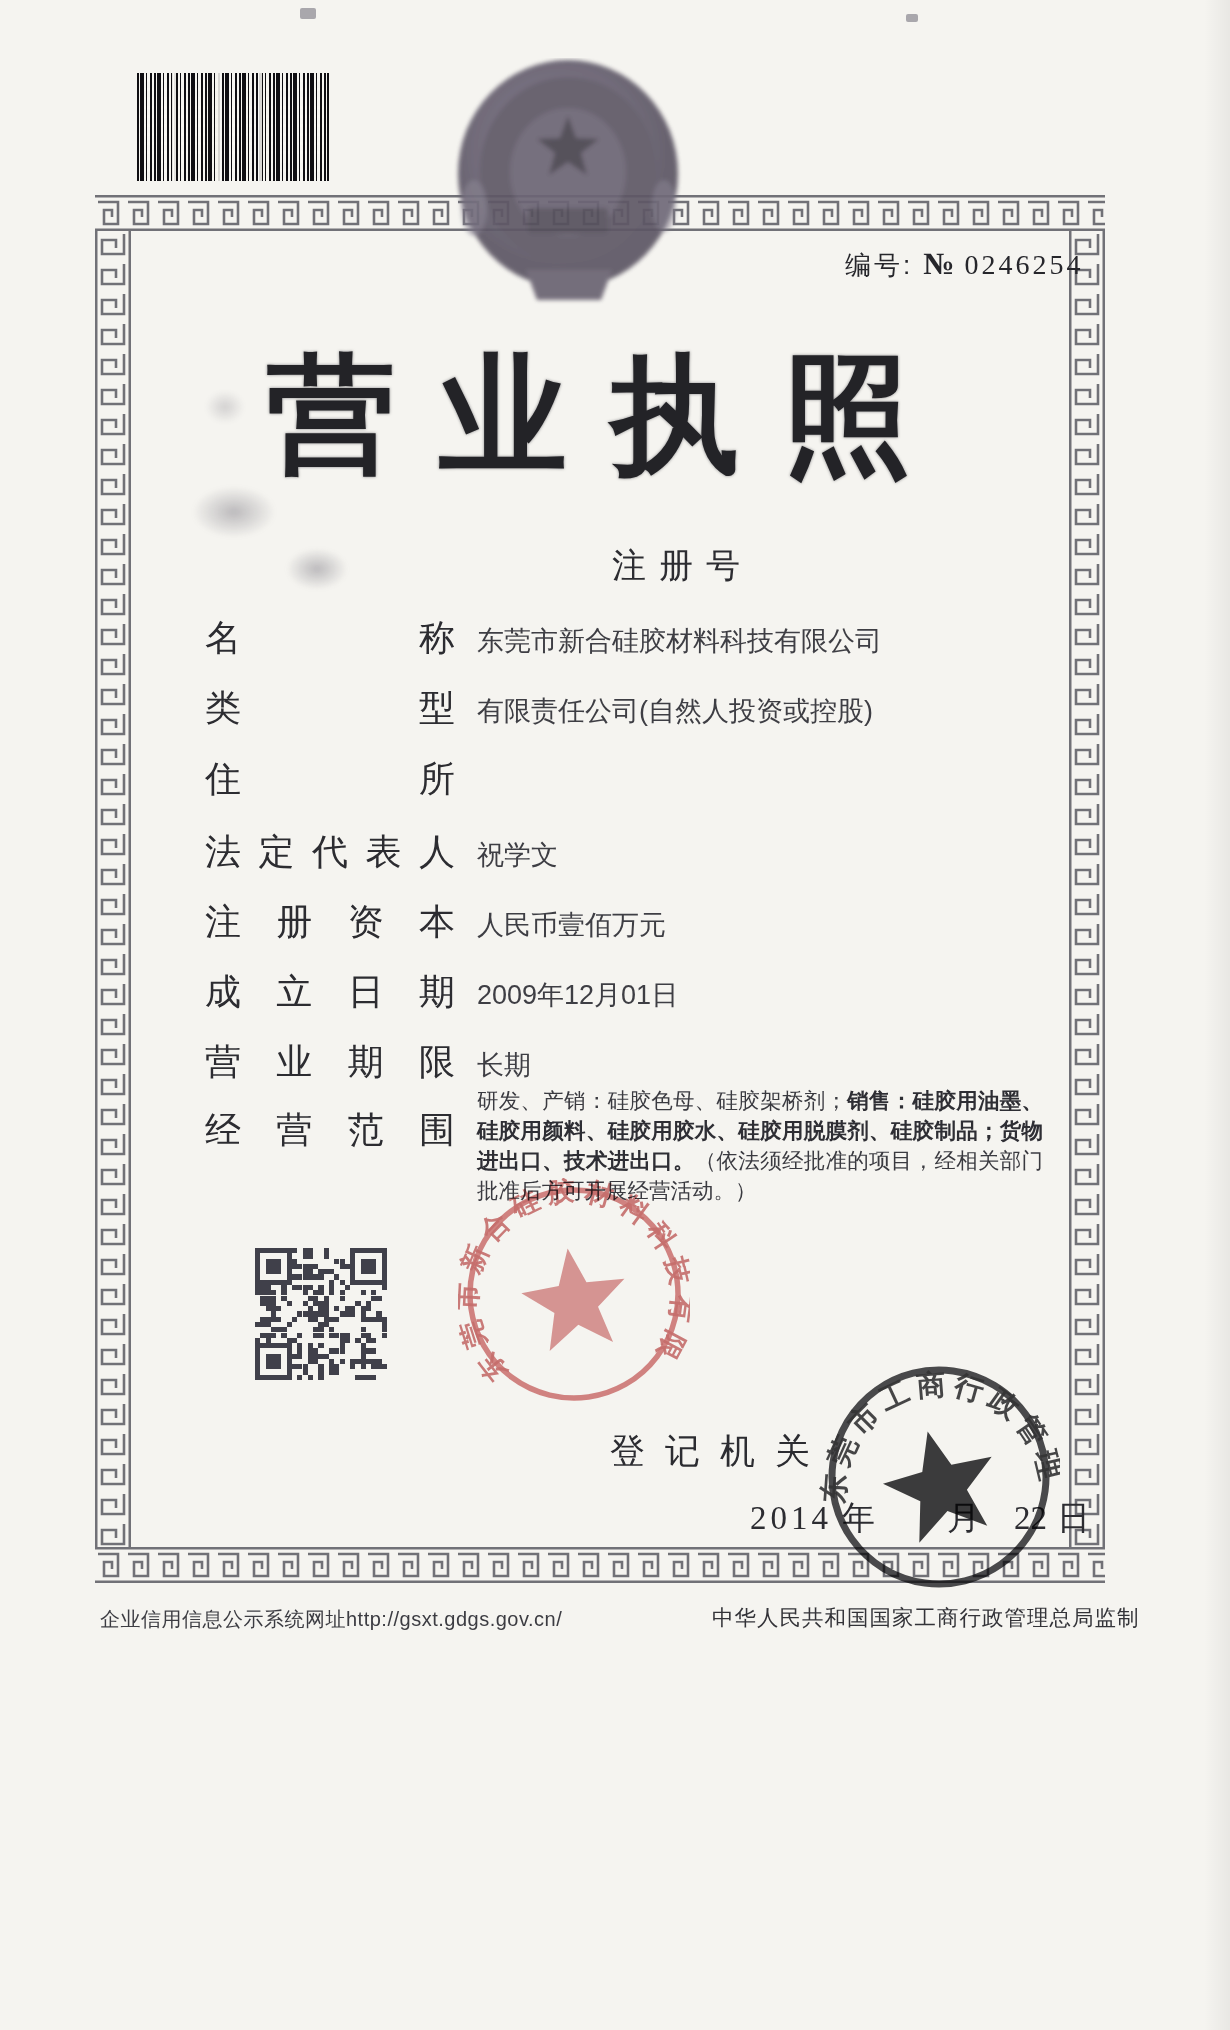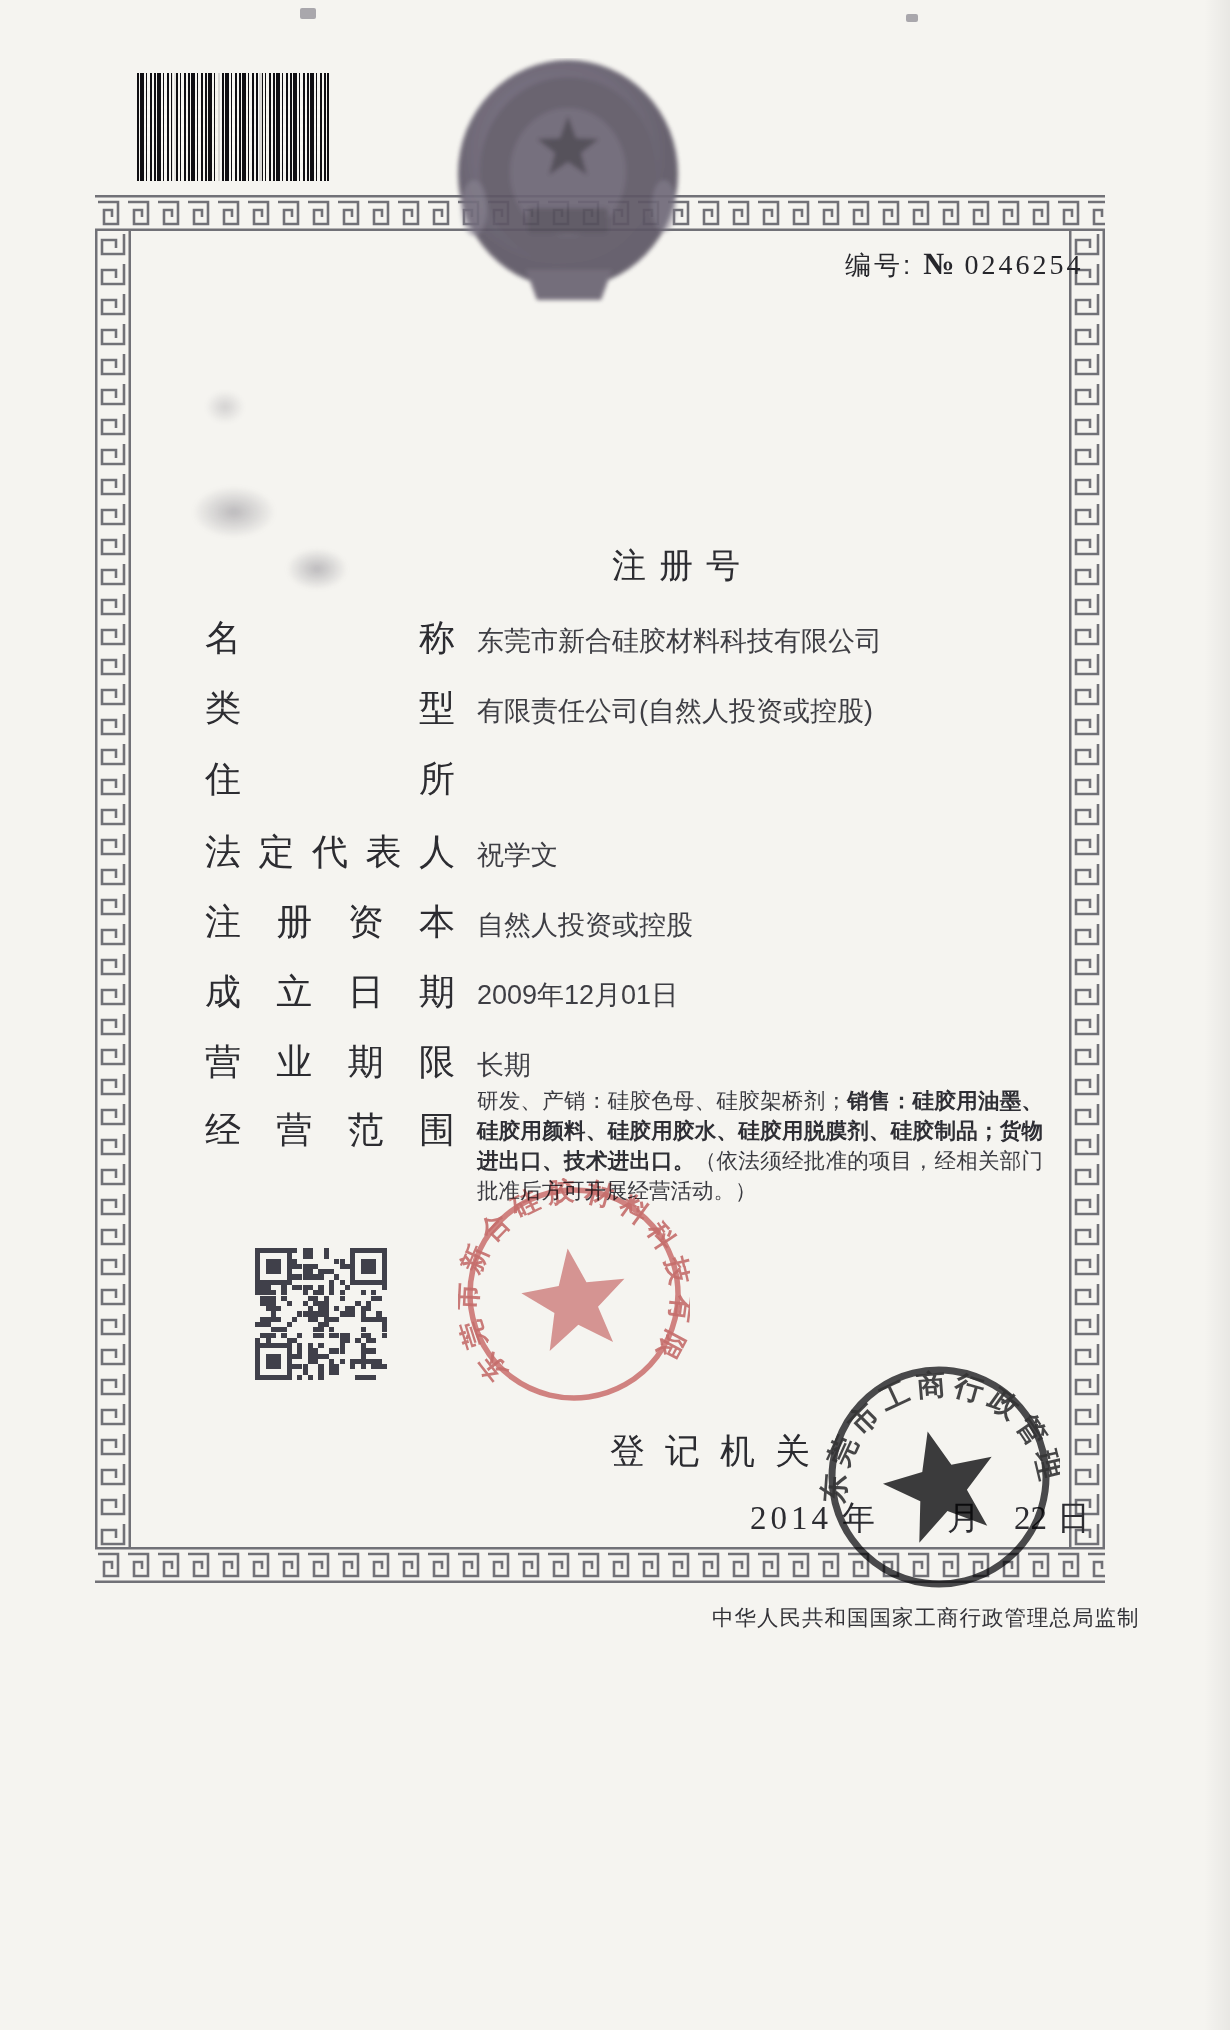--- a/index.html
+++ b/index.html
@@ -144,20 +144,21 @@
       <rect width="2.5" height="1316" fill="#5b5b62"></rect>
         <rect x="33.5" width="2.5" height="1316" fill="#5b5b62"></rect>
       <rect x="4" width="28" height="1316" fill="url(#mv)"></rect>
     </svg>
   </div>
 
   <div class="serial">
     <span class="pre">编号:</span><span class="no">№</span><span class="num">0246254</span>
   </div>
 
+  <div class="title">营业执照</div>
 
   <div class="regline">
     <span class="lbl spread">
         <span>注</span>
         <span>册</span>
         <span>号</span>
       </span>
   </div>
 
   <div class="row row1">
@@ -190,21 +191,21 @@
       </span>
     <span class="val">祝学文</span>
   </div>
   <div class="row row5">
     <span class="lbl spread">
         <span>注</span>
         <span>册</span>
         <span>资</span>
         <span>本</span>
       </span>
-    <span class="val">自然人投资或控股</span>
+    <span class="val">人民币壹佰万元</span>
   </div>
   <div class="row row6">
     <span class="lbl spread">
         <span>成</span>
         <span>立</span>
         <span>日</span>
         <span>期</span>
       </span>
     <span class="val">2009年12月01日</span>
   </div>
@@ -562,15 +563,16 @@
     <g transform="rotate(-14 121 121)">
       <circle cx="121" cy="121" r="107" fill="none" stroke="#1d1d20" stroke-width="7" opacity=".88"></circle>
       <path id="blkArc" d="M 23 152 A 99 99 0 1 1 219 152" fill="none"></path>
       <text font-size="29" font-weight="bold" fill="#1d1d20" letter-spacing="6" opacity=".9">
         <textPath href="#blkArc" startOffset="28">东莞市工商行政管理局</textPath>
       </text>
       <path d="M121,74 l15,38 41,2 -32,26 11,40 -35,-24 -35,24 11,-40 -32,-26 41,-2 z" fill="#161618" opacity=".92"></path>
     </g>
   </svg>
 
+  <div class="footer-left">企业信用信息公示系统网址http://gsxt.gdgs.gov.cn/</div>
   <div class="footer-right">中华人民共和国国家工商行政管理总局监制</div>
 
 </div>
 
 </body></html>

